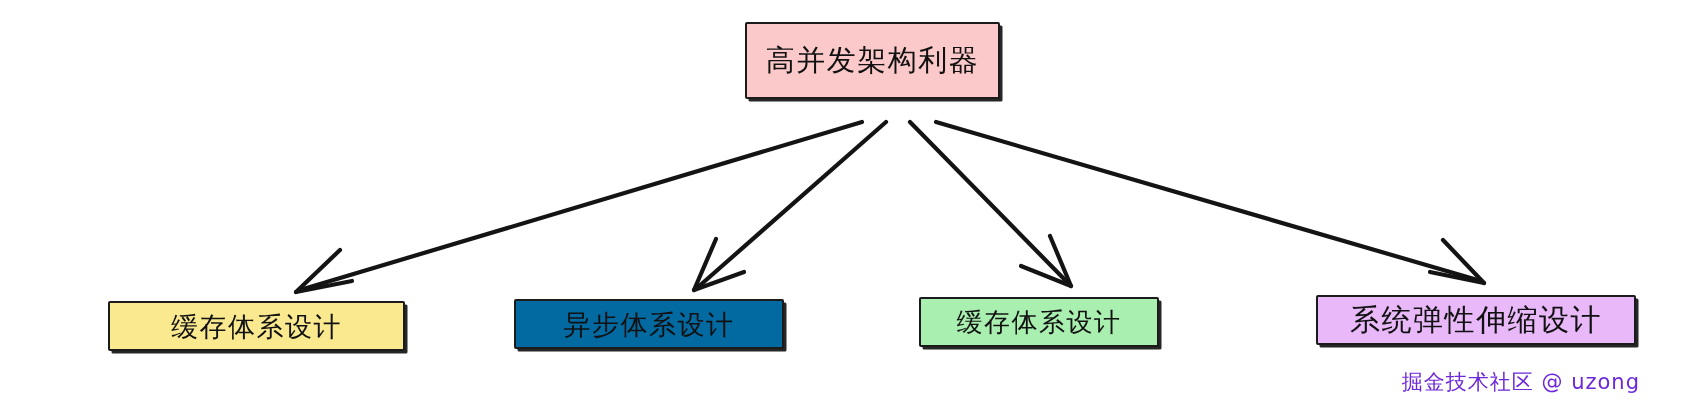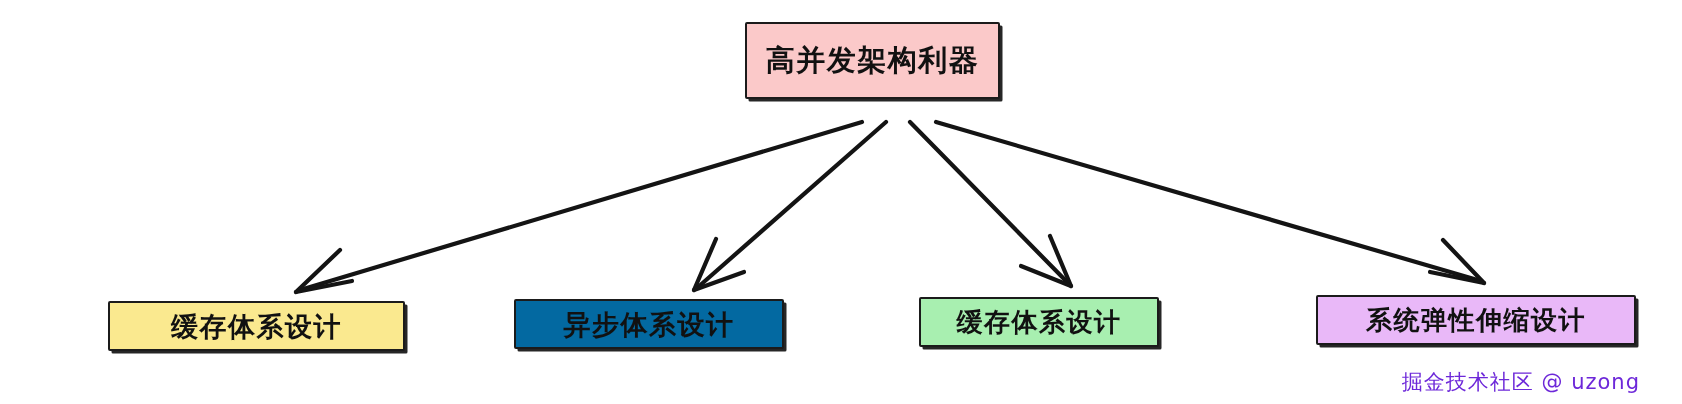--- a/index.html
+++ b/index.html
@@ -28,21 +28,21 @@
   .node {
     position: absolute;
     box-sizing: border-box;
     display: flex;
     align-items: center;
     justify-content: center;
     border: 2.5px solid #1b1b1b;
     border-radius: 2px;
     box-shadow: 3px 3px 0 -0.5px rgba(20,20,20,0.92);
     font-family: "DejaVu Sans", sans-serif;
-    font-weight: 700;
+    font-weight: 400;
     color: #111111;
     letter-spacing: 1.5px;
     white-space: nowrap;
   }
   .node-label {
     display: block;
     line-height: 1;
   }
   #node-root {
     left: 745px;
@@ -70,21 +70,21 @@
     top: 297px;
     width: 240px;
     height: 50px;
     font-size: 26px;
   }
   #node-elastic {
     left: 1316px;
     top: 295px;
     width: 320px;
     height: 50px;
-    font-size: 26px;
+    font-size: 30px;
   }
   .watermark {
     position: absolute;
     right: 42px;
     bottom: 8px;
     font-family: "DejaVu Sans", sans-serif;
     font-size: 21px;
     color: #6d28d9;
     letter-spacing: 1px;
     white-space: nowrap;

